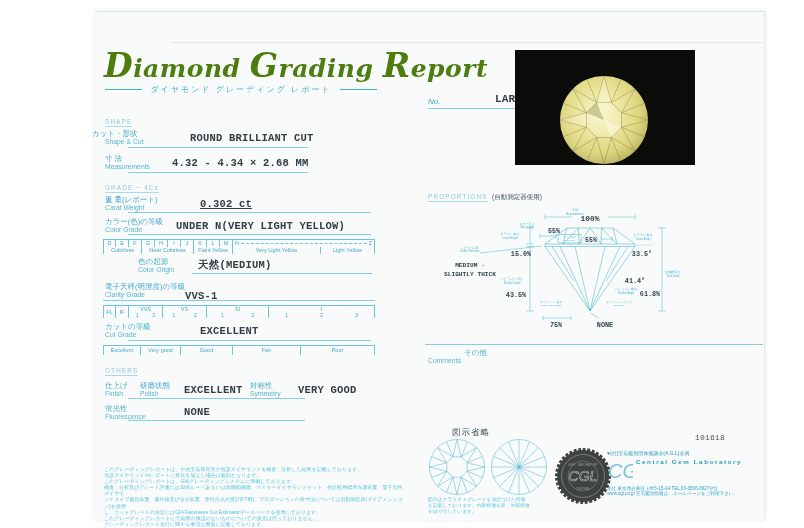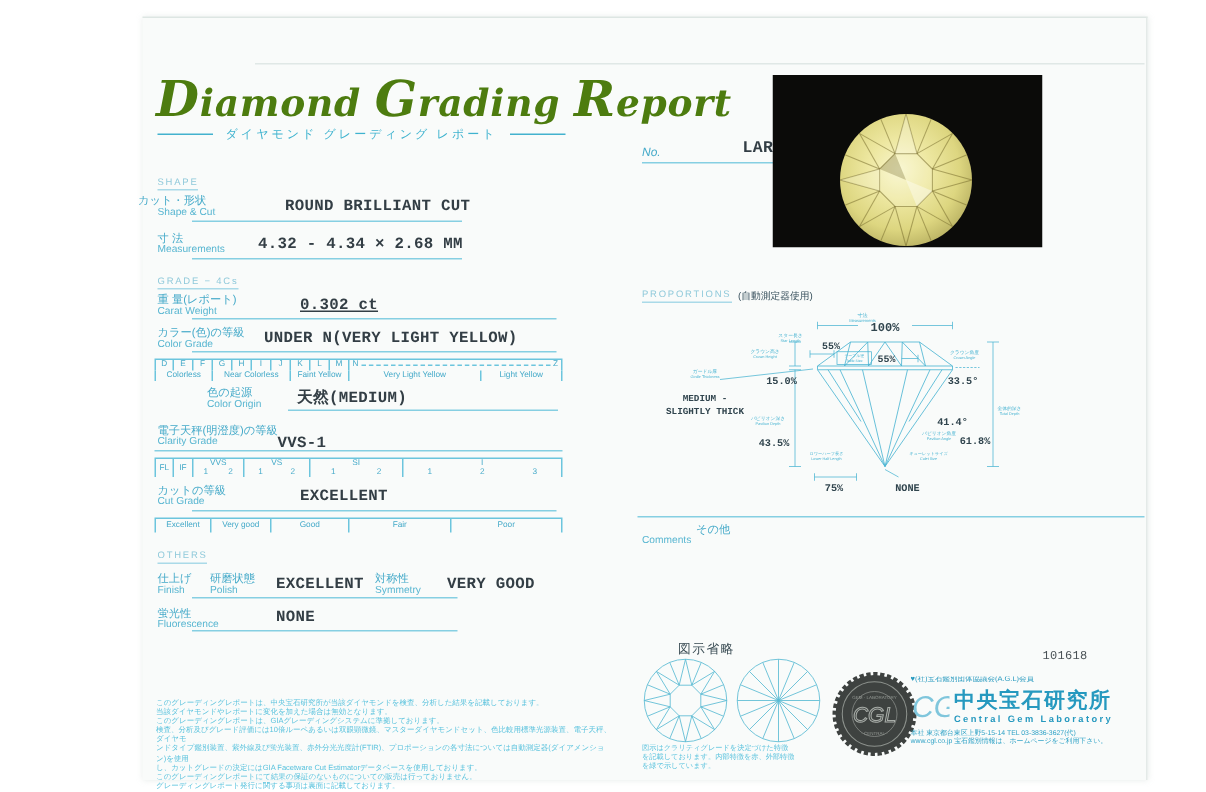--- a/index.html
+++ b/index.html
@@ -416,21 +416,20 @@
 
 <div class="abs" style="left:607px; top:451px; width:158px;">
   <div class="cgl-tiny" style="font-size:5px; color:#2699bf;">
     <span>♥</span><span>(社)宝石鑑別団体協議会(A.G.L)会員</span>
   </div>
   <div style="display:flex; align-items:flex-start; margin-top:1px;">
     <svg width="26" height="26" viewBox="0 0 26 26">
       <text x="1" y="20" font-size="20" fill="#7fc6dc" font-family="DejaVu Serif, serif" font-style="italic">CGL</text>
     </svg>
     <div style="margin-left:3px;">
-      <div class="cgl-org">中央宝石研究所</div>
       <div class="cgl-sub">Central Gem Laboratory</div>
     </div>
   </div>
   <div class="cgl-tiny" style="margin-top:2px; width:158px;">本社 東京都台東区上野5-15-14 TEL 03-3836-3627(代)</div>
   <div class="cgl-tiny" style="width:158px;">www.cgl.co.jp 宝石鑑別情報は、ホームページをご利用下さい。</div>
 </div>
 
 </div>
 
 </body></html>

